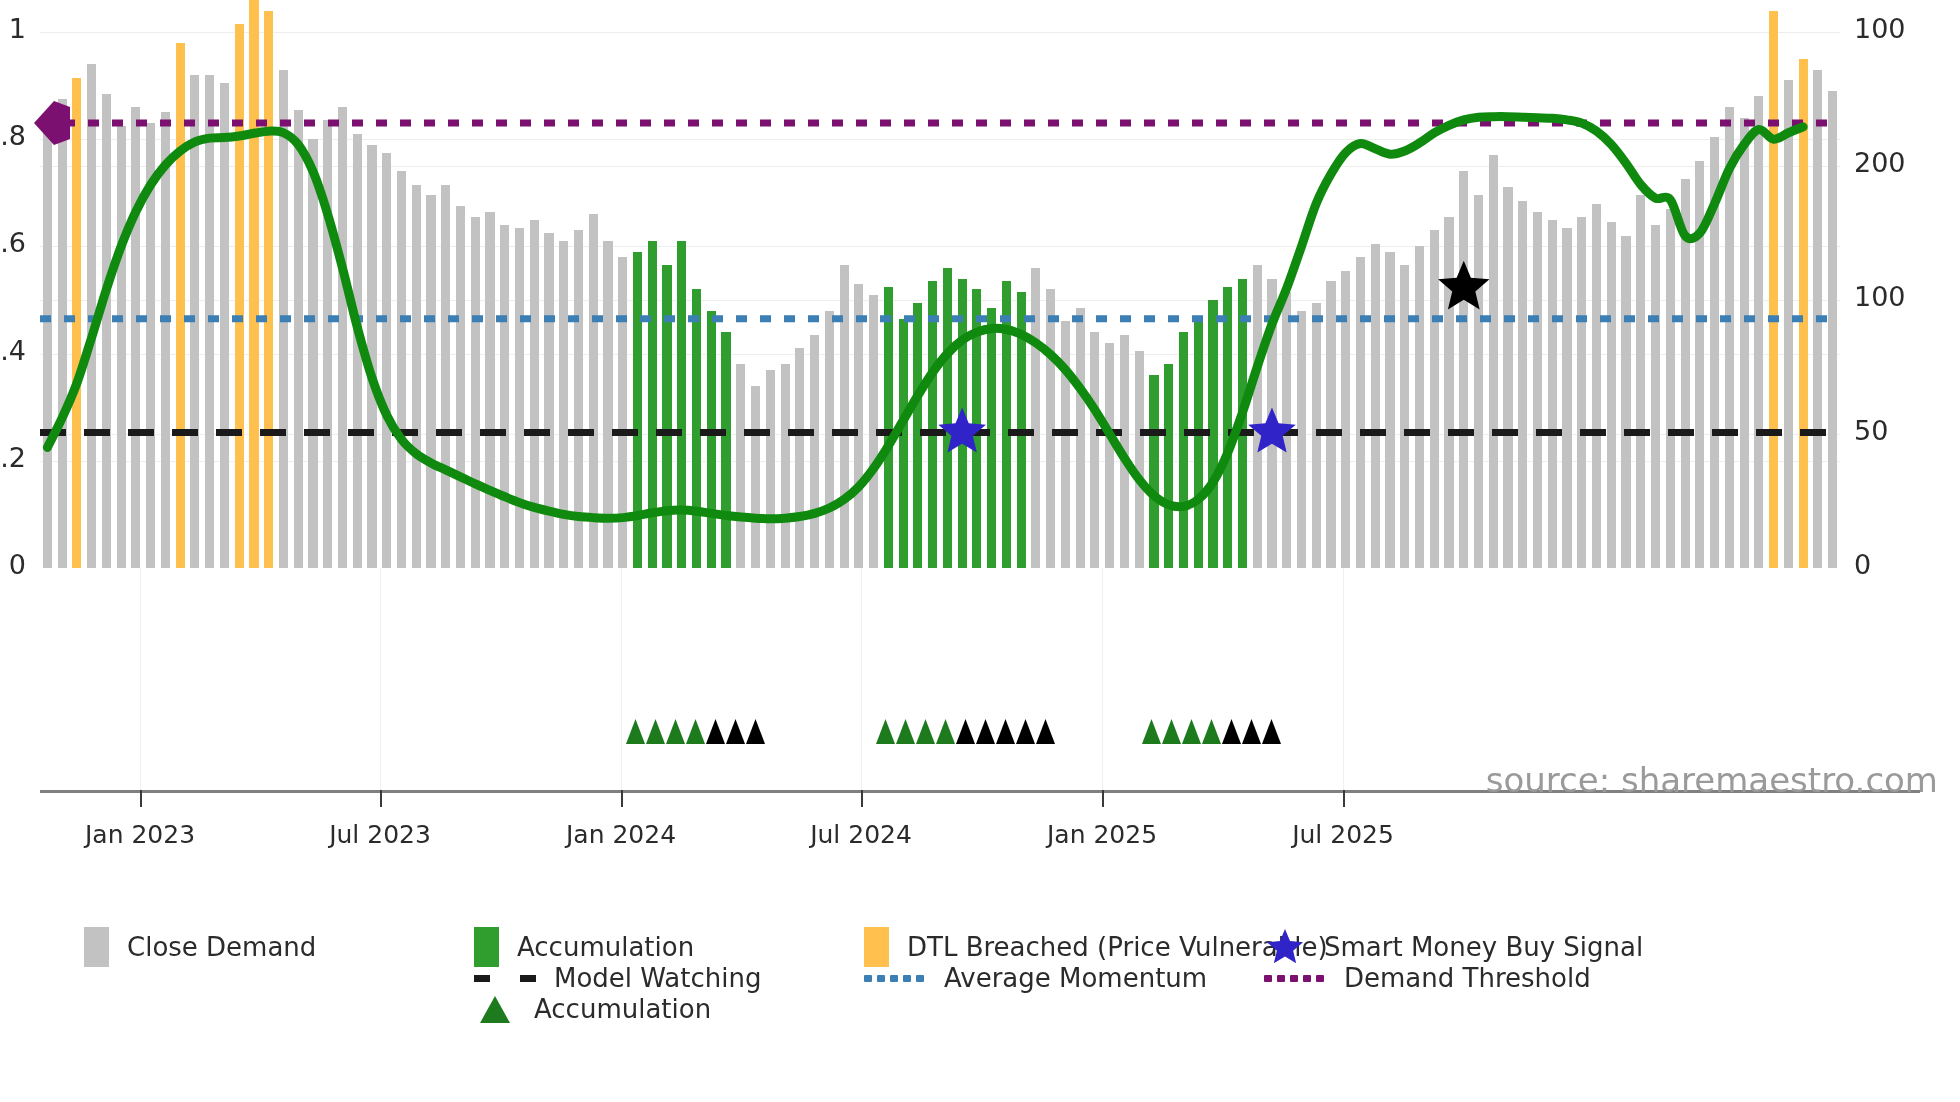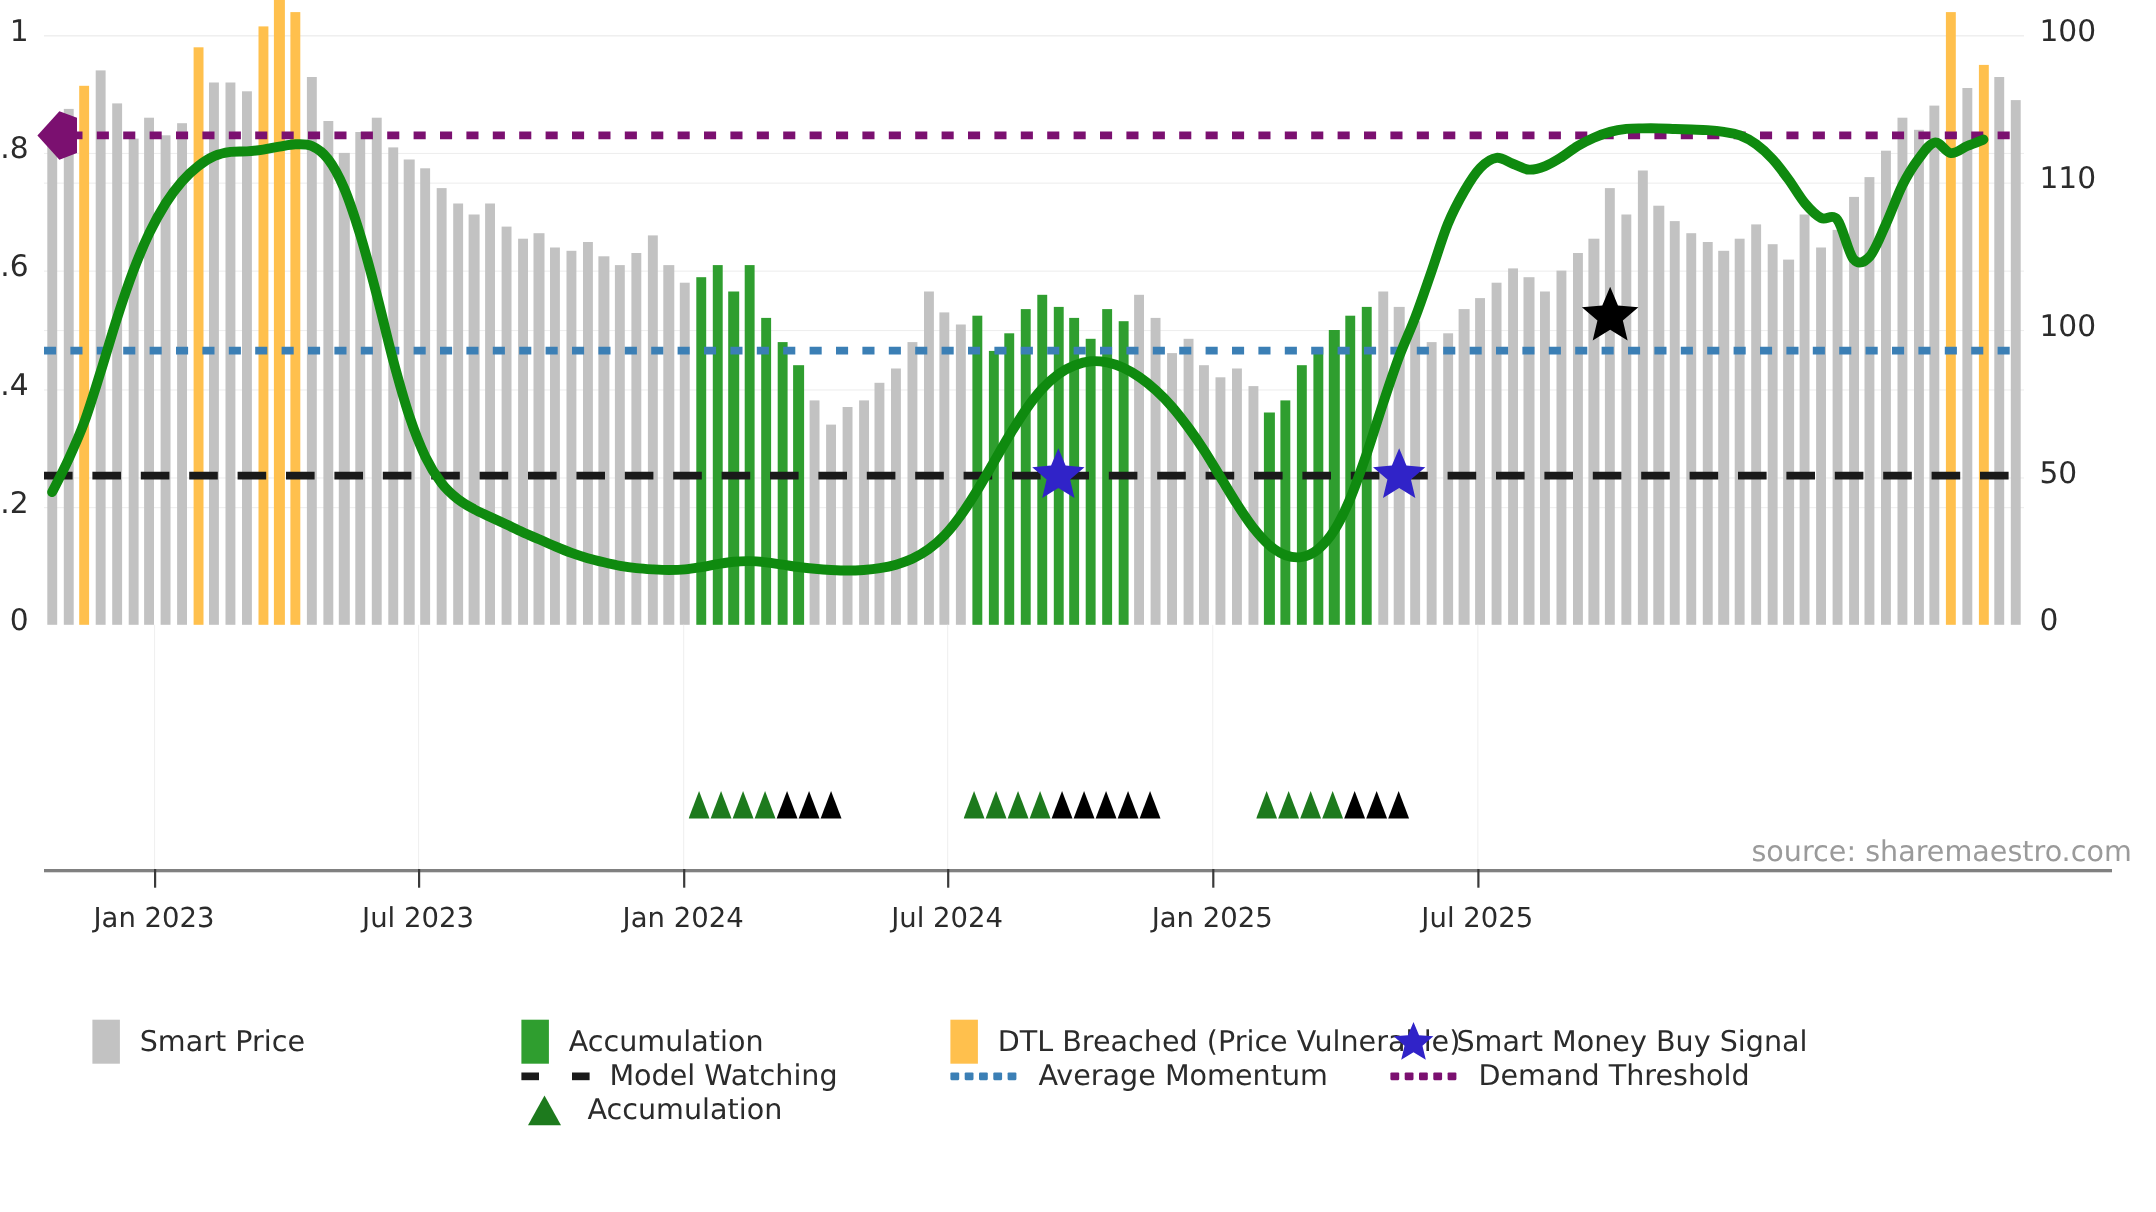--- a/index.html
+++ b/index.html
@@ -27,41 +27,41 @@
   .leg-item{position:absolute;display:flex;align-items:center;}
   .leg-text{font-size:26px;color:#2b2b2b;white-space:nowrap;margin-left:18px;}
   .sw-box{width:25px;height:40px;}
   .sw-line{width:60px;height:7px;}
   .sw-dash{width:62px;height:0;display:flex;align-items:center;justify-content:space-between;}
   .sw-dash i{display:block;width:16px;height:7px;}
   .sw-dot{width:62px;height:0;display:flex;align-items:center;gap:5px;}
   .sw-dot i{display:block;width:8px;height:7px;border-radius:1px;}
   .sw-star{width:42px;height:42px;display:flex;align-items:center;justify-content:center;}
   .sw-tri{width:42px;height:42px;display:flex;align-items:center;justify-content:center;}
-  #source{position:absolute;right:22px;top:760px;font-size:26px;color:#9a9a9a;white-space:nowrap;}
+  #source{position:absolute;right:22px;top:760px;font-size:34px;color:#9a9a9a;white-space:nowrap;}
 </style>
 </head>
 <body>
 
 <div id="stage">
 
   <div id="y-left-labels">
       <div class="axis-label ylabel-left" style="right: 1934px; top: 549px;">0</div>
       <div class="axis-label ylabel-left" style="right: 1934px; top: 441.8px;">0.2</div>
       <div class="axis-label ylabel-left" style="right: 1934px; top: 334.6px;">0.4</div>
       <div class="axis-label ylabel-left" style="right: 1934px; top: 227.4px;">0.6</div>
       <div class="axis-label ylabel-left" style="right: 1934px; top: 120.2px;">0.8</div>
       <div class="axis-label ylabel-left" style="right: 1934px; top: 13px;">1</div>
     </div>
 
   <div id="y-right-labels">
       <div class="axis-label ylabel-right" style="left: 1854px; top: 549px;">0</div>
       <div class="axis-label ylabel-right" style="left: 1854px; top: 415px;">50</div>
       <div class="axis-label ylabel-right" style="left: 1854px; top: 281px;">100</div>
-      <div class="axis-label ylabel-right" style="left: 1854px; top: 147px;">110</div>
+      <div class="axis-label ylabel-right" style="left: 1854px; top: 147px;">200</div>
       <div class="axis-label ylabel-right" style="left: 1854px; top: 13px;">100</div>
     </div>
 
   <div id="plot">
     <div id="gridlines">
         <div class="grid-h" style="top: 428.8px;"></div>
         <div class="grid-h" style="top: 321.6px;"></div>
         <div class="grid-h" style="top: 214.4px;"></div>
         <div class="grid-h" style="top: 107.2px;"></div>
         <div class="grid-h" style="top: 0px;"></div>
@@ -257,21 +257,21 @@
         <path d="M 100 26 L 119 26 L 109.5 1 Z" fill="#000000"></path>
         <path d="M 120 26 L 139 26 L 129.5 1 Z" fill="#000000"></path>
       </svg>
     </div>
 
   <div id="source">source: sharemaestro.com</div>
 
   <div id="legend">
       <div class="leg-item" style="left: 0px; top: 0px; height: 44px;">
         <div class="sw-box" style="background: rgb(194, 194, 194);"></div>
-        <div class="leg-text">Smart Price</div>
+        <div class="leg-text">Close Demand</div>
       </div>
       <div class="leg-item" style="left: 390px; top: 0px; height: 44px;">
         <div class="sw-box" style="background: rgb(47, 158, 47);"></div>
         <div class="leg-text">Accumulation</div>
       </div>
       <div class="leg-item" style="left: 780px; top: 0px; height: 44px;">
         <div class="sw-box" style="background: rgb(255, 192, 77);"></div>
         <div class="leg-text">DTL Breached (Price Vulnerable)</div>
       </div>
       <div class="leg-item" style="left: 1180px; top: 0px; height: 44px;">

